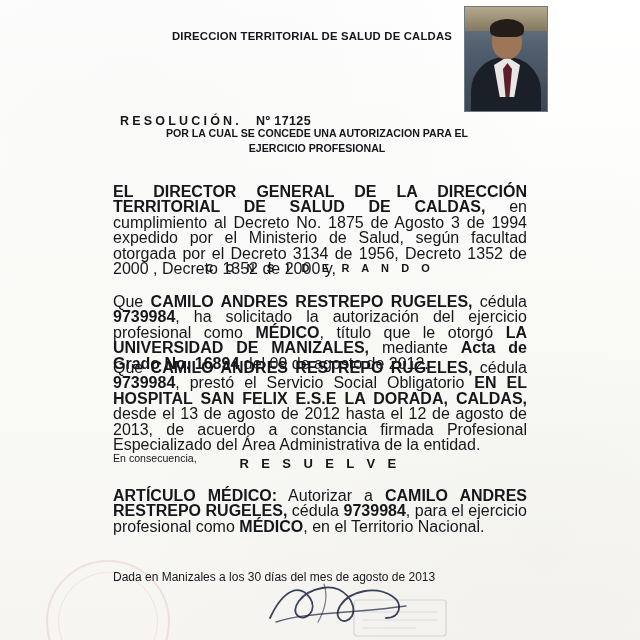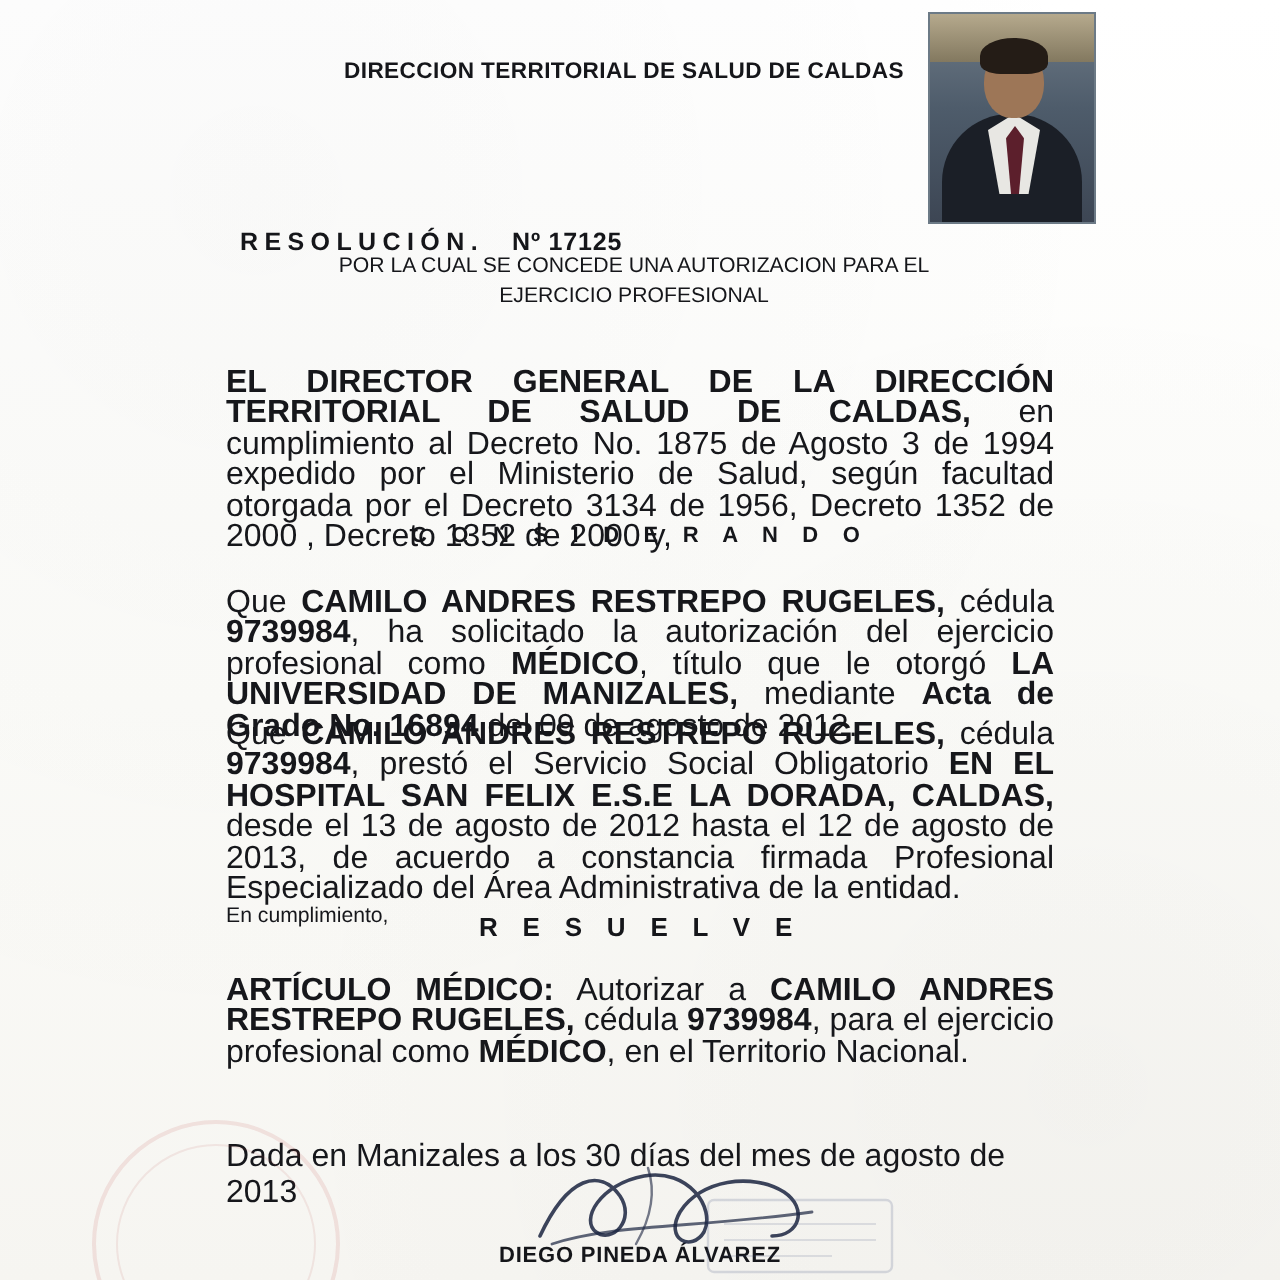--- a/index.html
+++ b/index.html
@@ -64,21 +64,21 @@
     margin-top: 44px;
   }
   .resolution-line .sp { letter-spacing: 3.2px; }
   .resolution-line .num { letter-spacing: 0.4px; margin-left: 14px; }
 
   .subject {
     left: 92px;
     top: 126px;
     width: 450px;
     text-align: center;
-    font-weight: normal;
+    font-weight: bold;
     font-size: 10.6px;
     line-height: 15px;
     color: #15161a;
   }
 
   .body-para {
     font-size: 16px;
     line-height: 15.4px;
     text-align: justify;
     color: #16171b;
@@ -139,21 +139,21 @@
     text-align: center;
     font-weight: bold;
     font-size: 11.2px;
     letter-spacing: 0.6px;
     color: #15161a;
   }
   #dada-en {
     left: 113px;
     top: 570px;
     width: 414px;
-    font-size: 16px;
+    font-size: 12px;
     color: #16171b;
   }
   #signer-name {
     left: 113px;
     top: 622px;
     width: 414px;
     text-align: center;
     font-weight: bold;
     font-size: 11px;
     letter-spacing: 0.4px;
@@ -294,30 +294,29 @@
     <div class="blk body-para" id="para-intro">
       <span class="b">EL DIRECTOR GENERAL  DE LA DIRECCIÓN  TERRITORIAL DE SALUD DE CALDAS,</span> en cumplimiento al Decreto No. 1875  de  Agosto  3 de  1994 expedido  por  el  Ministerio de Salud,  según  facultad  otorgada por el Decreto  3134 de 1956,  Decreto 1352 de 2000 ,  Decreto 1352 de 2000 y,
     </div>
 
     <div class="blk" id="considerando">C O N S I D E R A N D O</div>
 
     <div class="blk body-para" id="para-1">Que  <span class="b">CAMILO  ANDRES  RESTREPO  RUGELES,</span>  cédula  <span class="b">9739984</span>,  ha solicitado  la autorización  del   ejercicio  profesional  como  <span class="b">MÉDICO</span>, título que le otorgó  <span class="b">LA UNIVERSIDAD DE MANIZALES,</span> mediante  <span class="b">Acta de Grado No. 16894</span>  del  09  de  agosto  de 2012.</div>
 
     <div class="blk body-para" id="para-2">Que  <span class="b">CAMILO  ANDRES  RESTREPO  RUGELES,</span>   cédula   <span class="b">9739984</span>, prestó el Servicio Social Obligatorio  <span class="b">EN EL HOSPITAL SAN FELIX  E.S.E LA DORADA, CALDAS,</span>  desde el 13 de agosto  de 2012 hasta el 12 de  agosto  de 2013,   de acuerdo a constancia firmada  Profesional Especializado del Área Administrativa  de la entidad.</div>
 
-    <div class="blk" id="en-consecuencia">En cumplimiento,</div>
+    <div class="blk" id="en-consecuencia">En consecuencia,</div>
 
     <div class="blk" id="resuelve">R E S U E L V E</div>
 
     <div class="blk body-para" id="para-3"><span class="b">ARTÍCULO  MÉDICO:</span>  Autorizar a   <span class="b">CAMILO  ANDRES  RESTREPO RUGELES,</span>  cédula  <span class="b">9739984</span>,  para el ejercicio  profesional  como <span class="b">MÉDICO</span>,  en  el  Territorio Nacional.</div>
 
 
     <div class="blk" id="dada-en">Dada en Manizales  a los  30  días  del  mes  de  agosto  de 2013</div>
 
-    <div class="blk" id="signer-name">DIEGO PINEDA ÁLVAREZ</div>
   </div>
 
   <div id="photo">
     <div class="bg"></div>
     <div class="stripe"></div>
     <div class="shoulders"></div>
     <div class="shirt"></div>
     <div class="tie"></div>
     <div class="head"></div>
     <div class="hair"></div>

